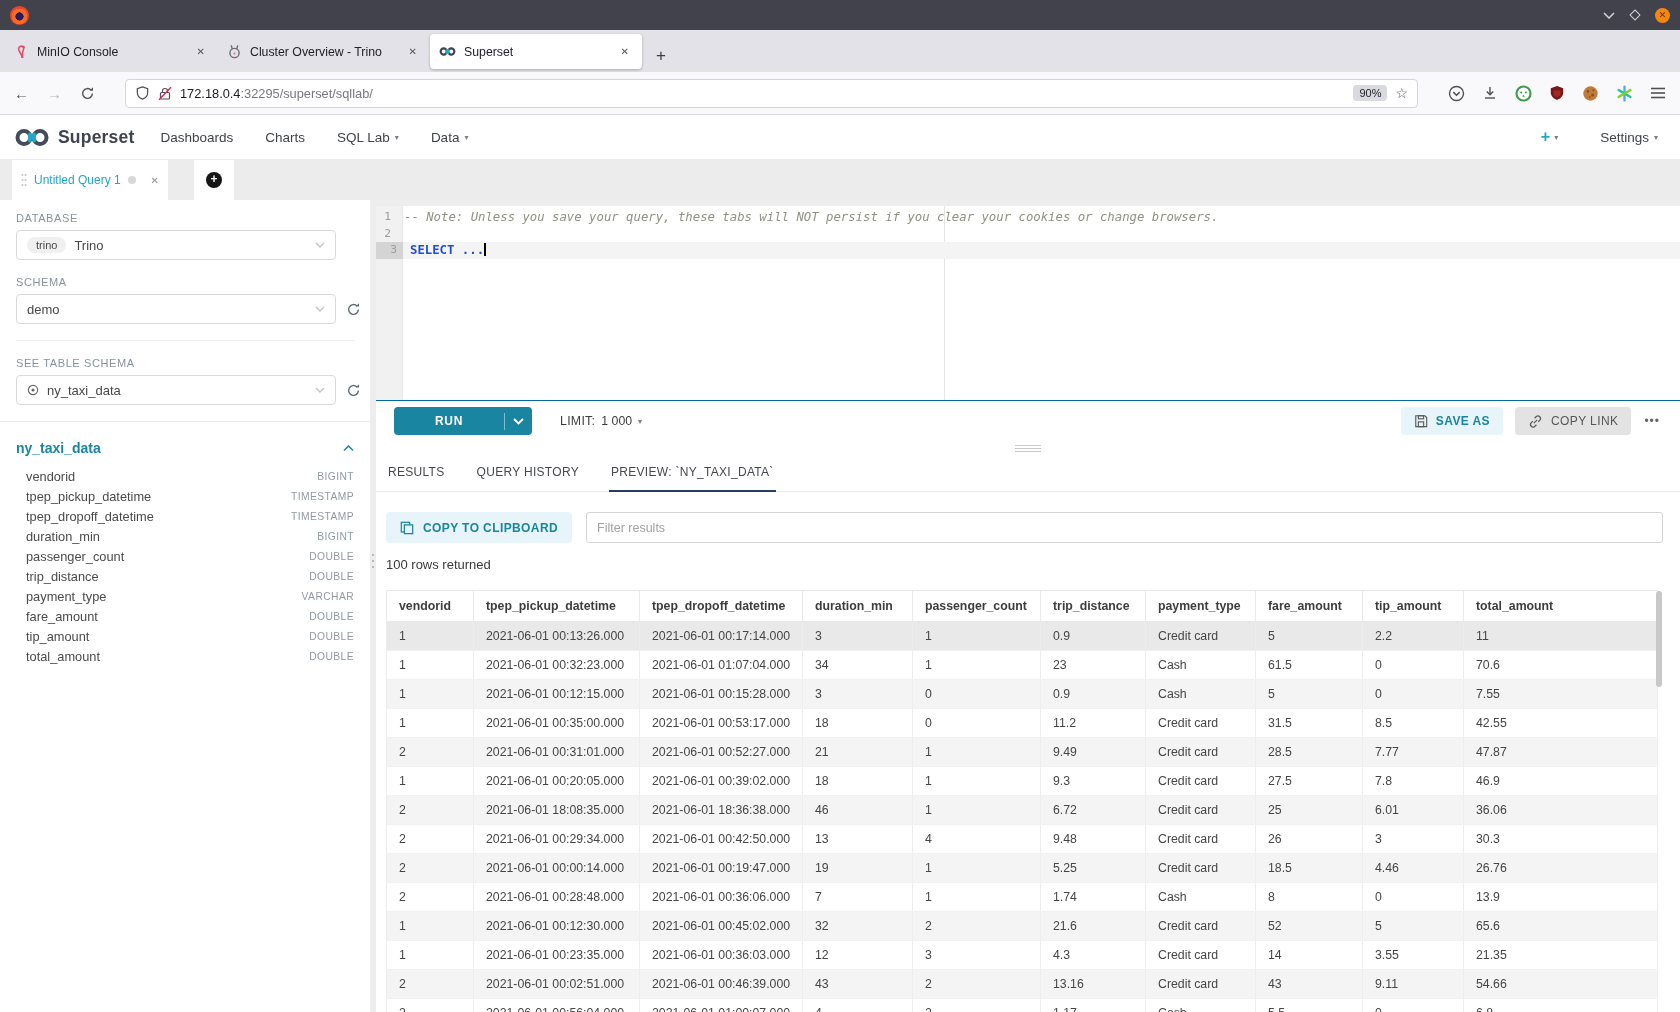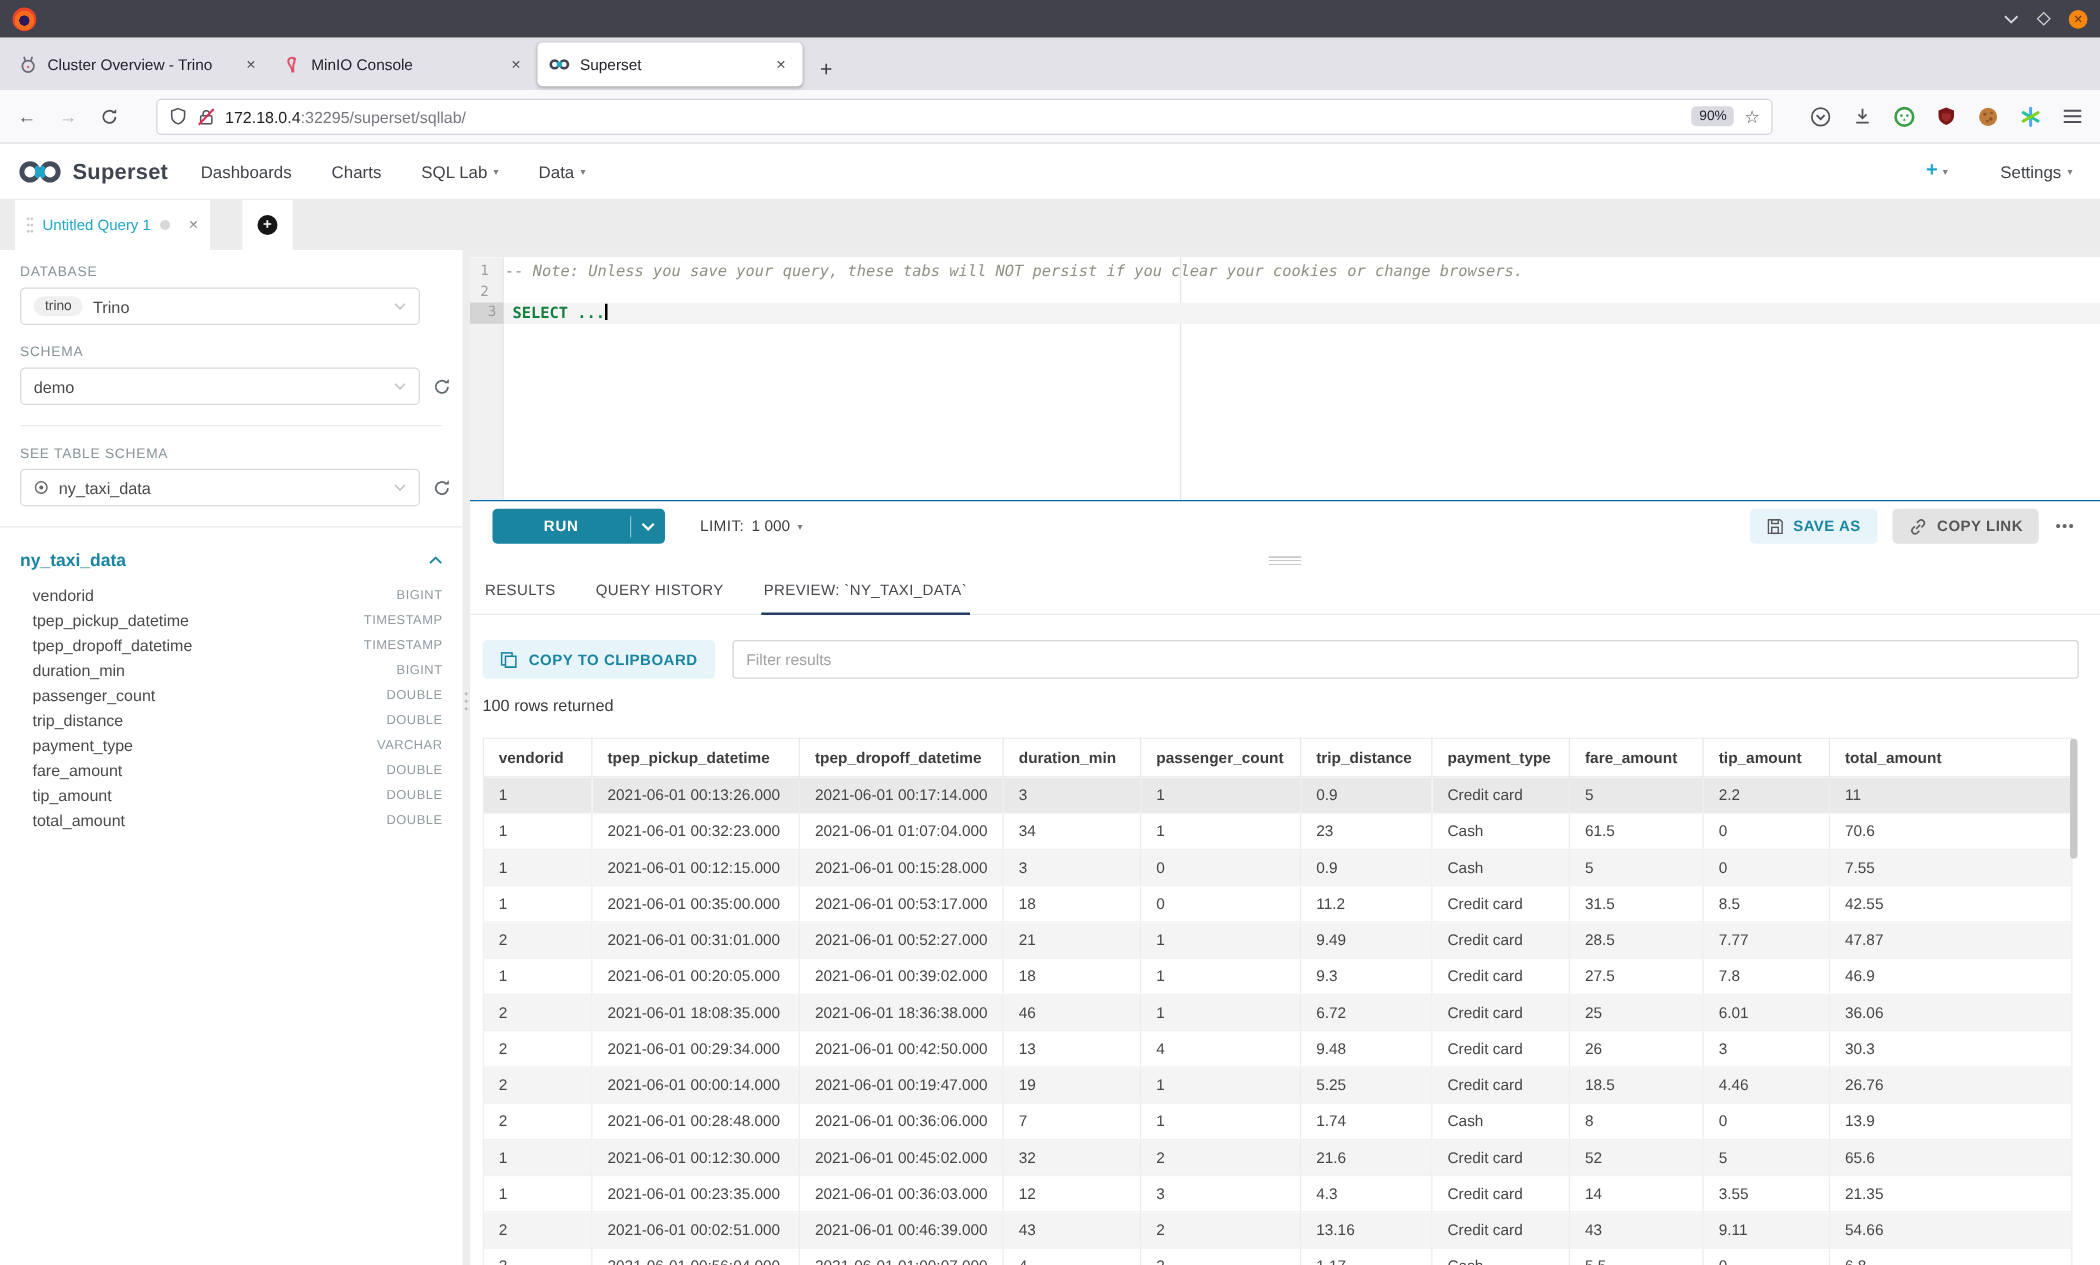--- a/index.html
+++ b/index.html
@@ -93,33 +93,33 @@
   .gutterbg{position:absolute;left:0;top:0;bottom:0;width:27px;background:#f1f1f1;border-right:1px solid #e6e6e6}
   .printmargin{position:absolute;left:568px;top:0;bottom:0;width:1px;background:#e4e4e4}
   .edlines{position:relative;padding-top:3px}
   .ed-line{display:flex;height:16.5px;line-height:16.5px}
   .ed-line.active{background:#f4f4f4}
   .ln{width:21px;padding-right:6px;text-align:right;color:#9d9d9d;font-size:11.3px}
   .ed-line.active .ln{background:#d4d4d4;width:27px;padding-right:6px}
   .ed-line.active .code{margin-left:0}
   .code{padding-left:7px;white-space:pre;color:#222}
   .code.comment{color:#8f9183;font-style:italic}
-  .code.keyword{font-weight:bold;color:#15803d}
+  .code.keyword{font-weight:bold;color:#1d4ed8}
   .cursor{display:inline-block;width:1.5px;height:13px;background:#000;vertical-align:-2px}
 
   
   .runrow{height:41px;border-top:1px solid #0369a1;display:flex;align-items:center;padding:0 17px 0 18px}
   .runbtn{height:28px;width:138px;background:#1985a0;border-radius:4px;display:flex;align-items:center;color:#fff}
   .run-label{flex:1;text-align:center;font-size:12px;font-weight:bold;letter-spacing:.6px}
   .run-split{width:1px;height:17px;background:rgba(255,255,255,.45)}
   .run-caret{width:27px;display:flex;justify-content:center}
   .limit{display:flex;align-items:center;gap:6px;margin-left:28px;font-size:12.3px;color:#3d3d3d}
   .limit-label{letter-spacing:.3px}
   .saveas{margin-left:auto;height:28px;background:#e7f4fa;border:none;border-radius:4px;display:flex;align-items:center;gap:8px;padding:0 13px;font-size:12px;font-weight:bold;letter-spacing:.4px;color:#1985a0}
-  .copylink{margin-left:12px;height:28px;background:#e3e3e3;border:none;border-radius:4px;display:flex;align-items:center;gap:8px;padding:0 13px;font-size:12px;font-weight:bold;letter-spacing:.4px;color:#565656}
+  .copylink{margin-left:12px;height:28px;background:#e3e3e3;border:none;border-radius:4px;display:flex;align-items:center;gap:8px;padding:0 13px;font-size:12px;font-weight:normal;letter-spacing:.4px;color:#565656}
   .more{margin-left:10px;color:#666;font-size:12px;letter-spacing:1px;padding:0 3px}
 
   .resizestrip{height:14px;display:flex;align-items:center;justify-content:center}
   .grip{width:26px;height:7px;background:repeating-linear-gradient(0deg,#c9c9c9 0 1px,transparent 1px 3px)}
 
   
   .south{flex:1;position:relative;min-height:0}
   .stabs{display:flex;gap:28px;border-bottom:1px solid #eaeaea;padding-left:10px}
   .stab{font-size:12px;letter-spacing:.3px;color:#45484d;padding:10px 2px 11px;border-bottom:2px solid transparent;margin-bottom:-1px;white-space:nowrap}
   .stab.active{border-bottom-color:#263e63}
@@ -153,37 +153,37 @@
         </span>
       <span class="diamond"></span>
       <span class="closecirc"></span>
     </span>
   </div>
 
   <div class="tabbar">
     <div id="tabstrip" style="display:flex">
         <div class="btab">
           <span class="fav">
+            <svg width="14" height="15" viewBox="0 0 14 15">
+              <path d="M7 14 C7 9 3.6 8.2 3.6 5 C3.6 2.2 7.4 1 8.6 3.6 C9.3 5.3 7.6 6.2 7.6 9 L7.6 14" fill="none" stroke="#e0506a" stroke-width="1.6"></path>
+              <circle cx="8.6" cy="3" r="1.2" fill="#e0506a"></circle>
+            </svg>
+          </span>
+          <span class="btab-title">MinIO Console</span>
+          <span class="tab-close"></span>
+        </div>
+        <div class="btab">
+          <span class="fav">
             <svg width="15" height="15" viewBox="0 0 15 15">
               <circle cx="7.5" cy="9" r="4.6" fill="none" stroke="#6b6b75" stroke-width="1.4"></circle>
               <path d="M5.4 5.2 4.2 1.4M9.6 5.2 10.8 1.4" stroke="#6b6b75" stroke-width="1.4" fill="none"></path>
               <circle cx="7.5" cy="9.6" r="1" fill="#d86a7f"></circle>
             </svg>
           </span>
           <span class="btab-title">Cluster Overview - Trino</span>
-          <span class="tab-close"></span>
-        </div>
-        <div class="btab">
-          <span class="fav">
-            <svg width="14" height="15" viewBox="0 0 14 15">
-              <path d="M7 14 C7 9 3.6 8.2 3.6 5 C3.6 2.2 7.4 1 8.6 3.6 C9.3 5.3 7.6 6.2 7.6 9 L7.6 14" fill="none" stroke="#e0506a" stroke-width="1.6"></path>
-              <circle cx="8.6" cy="3" r="1.2" fill="#e0506a"></circle>
-            </svg>
-          </span>
-          <span class="btab-title">MinIO Console</span>
           <span class="tab-close"></span>
         </div>
         <div class="btab active">
           <span class="fav">
             <svg width="17" height="11" viewBox="0 0 72 44">
               <circle cx="20" cy="22" r="13" fill="none" stroke="#3d4350" stroke-width="9"></circle>
               <circle cx="52" cy="22" r="13" fill="none" stroke="#3d4350" stroke-width="9"></circle>
               <path d="M29.5 13.5 A13 13 0 0 1 29.5 30.5" fill="none" stroke="#20a7c9" stroke-width="9"></path>
               <path d="M42.5 13.5 A13 13 0 0 0 42.5 30.5" fill="none" stroke="#20a7c9" stroke-width="9"></path>
             </svg>

